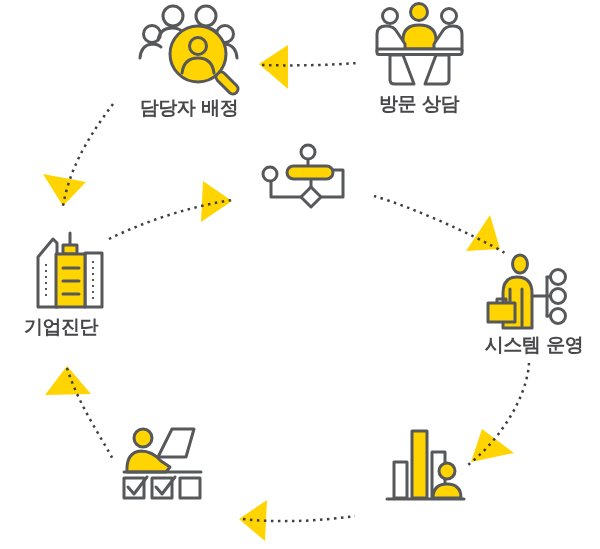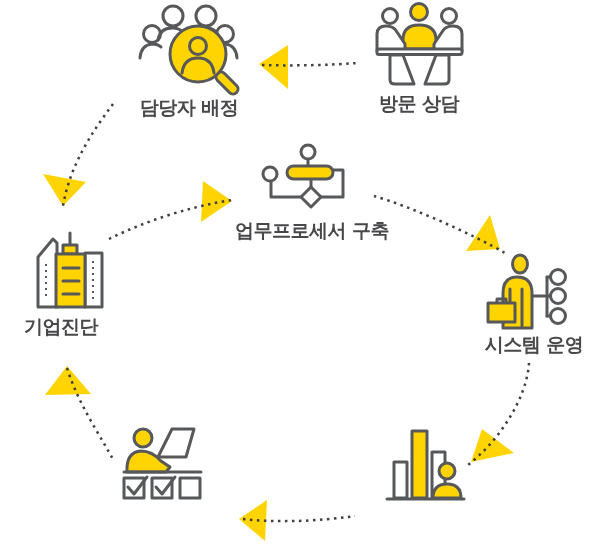--- a/index.html
+++ b/index.html
@@ -140,17 +140,16 @@
       <rect class="o" x="124" y="478" width="20" height="20"></rect>
       <rect class="o" x="152" y="478" width="20" height="20"></rect>
       <rect class="o" x="180" y="478" width="20" height="20"></rect>
       <path class="s" d="M128,487 L134,494 L147,477"></path>
       <path class="s" d="M156,487 L162,494 L175,477"></path>
     </g>
   </svg>
 
   <div class="node-label" style="left:189px;top:108px;">담당자 배정</div>
   <div class="node-label" style="left:419px;top:104px;text-align:center;">방문 상담</div>
-  <div class="node-label" style="left:312px;top:231px;">업무프로세서 구축</div>
   <div class="node-label" style="left:61px;top:327px;">기업진단</div>
   <div class="node-label" style="left:534px;top:345px;">시스템 운영</div>
 
 </div>
 
 </body></html>

